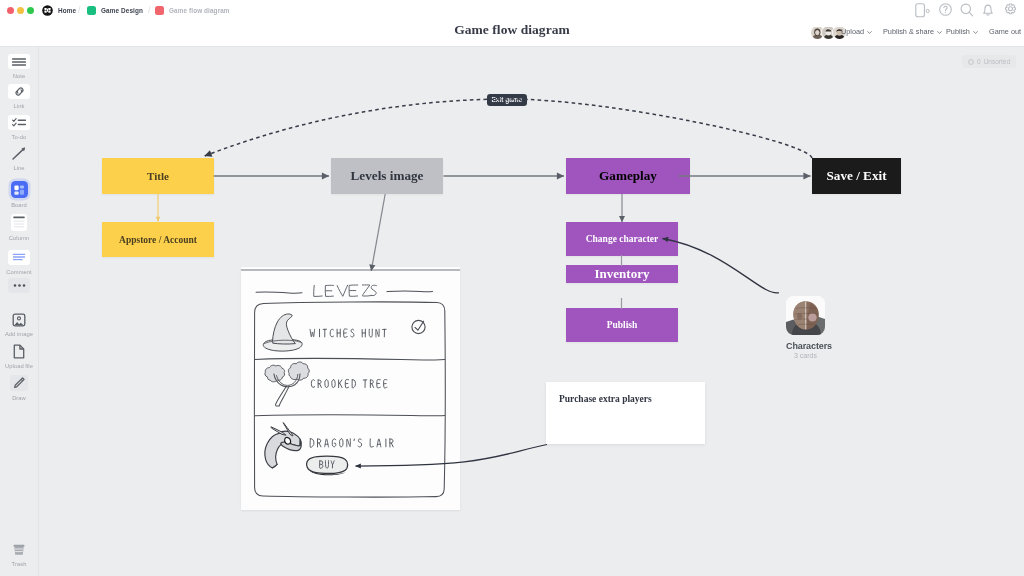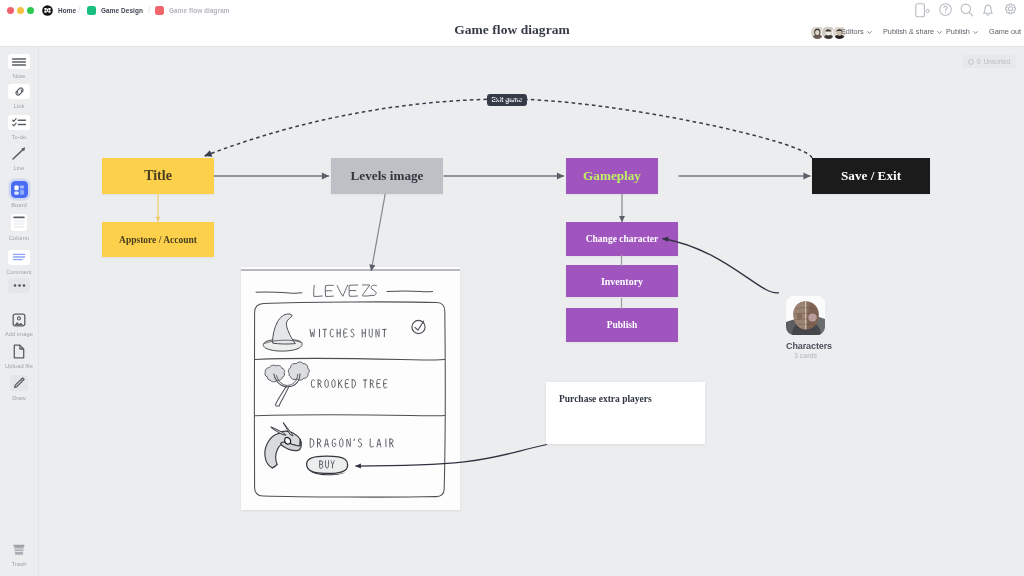--- a/index.html
+++ b/index.html
@@ -169,21 +169,21 @@
           <rect width="13" height="13" fill="#ddd7cf"></rect>
       <ellipse cx="6.5" cy="11.8" rx="5.4" ry="4.2" fill="#262322"></ellipse>
       <ellipse cx="6.4" cy="5.2" rx="2.9" ry="3.5" fill="#cdbfae"></ellipse>
       <path d="M3.4 5 C 3.2 1.4, 9.4 1.2, 9.6 5.2 C 9 3.4, 4.2 3.2, 3.4 5 Z" fill="#211e1d"></path>
         </svg>
     </span>
   </div>
 
   <div>
     <div class="hdr-btn" style="left:841px">
-      <span>Editors</span>
+      <span>Upload</span>
       <svg class="chev" viewBox="0 0 6 6">
           <path d="M0.8 1.8 L3 4.2 L5.2 1.8" fill="none" stroke="#83888f" stroke-width="1.1" stroke-linecap="round" stroke-linejoin="round"></path>
         </svg>
     </div>
     <div class="hdr-btn" style="left:883px">
       <span>Publish &amp; share</span>
       <svg class="chev" viewBox="0 0 6 6">
           <path d="M0.8 1.8 L3 4.2 L5.2 1.8" fill="none" stroke="#83888f" stroke-width="1.1" stroke-linecap="round" stroke-linejoin="round"></path>
         </svg>
     </div>
@@ -380,39 +380,39 @@
 
       <path d="M773 111 C 768 94.1, 568.3 51.5, 468 52 S 265.5 70.6, 165.6 109" fill="none" stroke="#373c48" stroke-width="1.5" stroke-dasharray="3.6 3.2" stroke-linecap="butt" marker-end="url(#arrD)"></path>
 
       <path d="M739.9 245.7 C 722.4 249.9, 688.1 203, 623.5 191.5" fill="none" stroke="#2f3340" stroke-width="1.3" marker-end="url(#arrP)"></path>
 
       <path d="M508 397.5 C 451.8 410, 447.4 418.8, 316.5 419" fill="none" stroke="#2f3340" stroke-width="1.25" marker-end="url(#arrP)"></path>
     </svg>
 
     <div class="exitlbl" style="left:447.5px;top:46.5px">Exit game</div>
 
-    <div class="node" style="left:63px;top:111px;width:112px;height:36px;background:#fcd04a;color:#4a3f22;font-size:14px">
+    <div class="node" style="left:63px;top:111px;width:112px;height:36px;background:#fcd04a;color:#4a3f22;font-size:11px">
         <span>Title</span>
       </div>
     <div class="node" style="left:63px;top:175px;width:112px;height:35px;background:#fcd04a;color:#4a3f22;font-size:9.5px">
         <span>Appstore / Account</span>
       </div>
     <div class="node" style="left:292px;top:111px;width:112px;height:36px;background:#bec0c5;color:#32363f;font-size:13.2px">
         <span>Levels image</span>
       </div>
-    <div class="node" style="left:527px;top:111px;width:92px;height:36px;background:#9f55bd;color:#bef264;font-size:13.2px">
+    <div class="node" style="left:527px;top:111px;width:124px;height:36px;background:#9f55bd;color:#000000;font-size:13.2px">
         <span>Gameplay</span>
       </div>
-    <div class="node" style="left:773px;top:111px;width:118px;height:36px;background:#1b1b1c;color:#ffffff;font-size:13.2px">
+    <div class="node" style="left:773px;top:111px;width:89px;height:36px;background:#1b1b1c;color:#ffffff;font-size:13.2px">
         <span>Save / Exit</span>
       </div>
     <div class="node" style="left:527px;top:175px;width:112px;height:34px;background:#9f55bd;color:#ffffff;font-size:9.5px">
         <span>Change character</span>
       </div>
-    <div class="node" style="left:527px;top:218px;width:112px;height:32px;background:#9f55bd;color:#ffffff;font-size:10px">
+    <div class="node" style="left:527px;top:218px;width:112px;height:18px;background:#9f55bd;color:#ffffff;font-size:13px">
         <span>Inventory</span>
       </div>
     <div class="node" style="left:527px;top:261px;width:112px;height:34px;background:#9f55bd;color:#ffffff;font-size:9.5px">
         <span>Publish</span>
       </div>
 
     <div class="sketchcard" style="left:202px;top:220px;width:219px;height:243px">
       <div class="sketch-topbar"></div>
       <svg class="sketch-svg" viewBox="0 0 219 243">
         <g fill="none" stroke="#4c4f55" stroke-width="1.05" stroke-linecap="round" stroke-linejoin="round">

